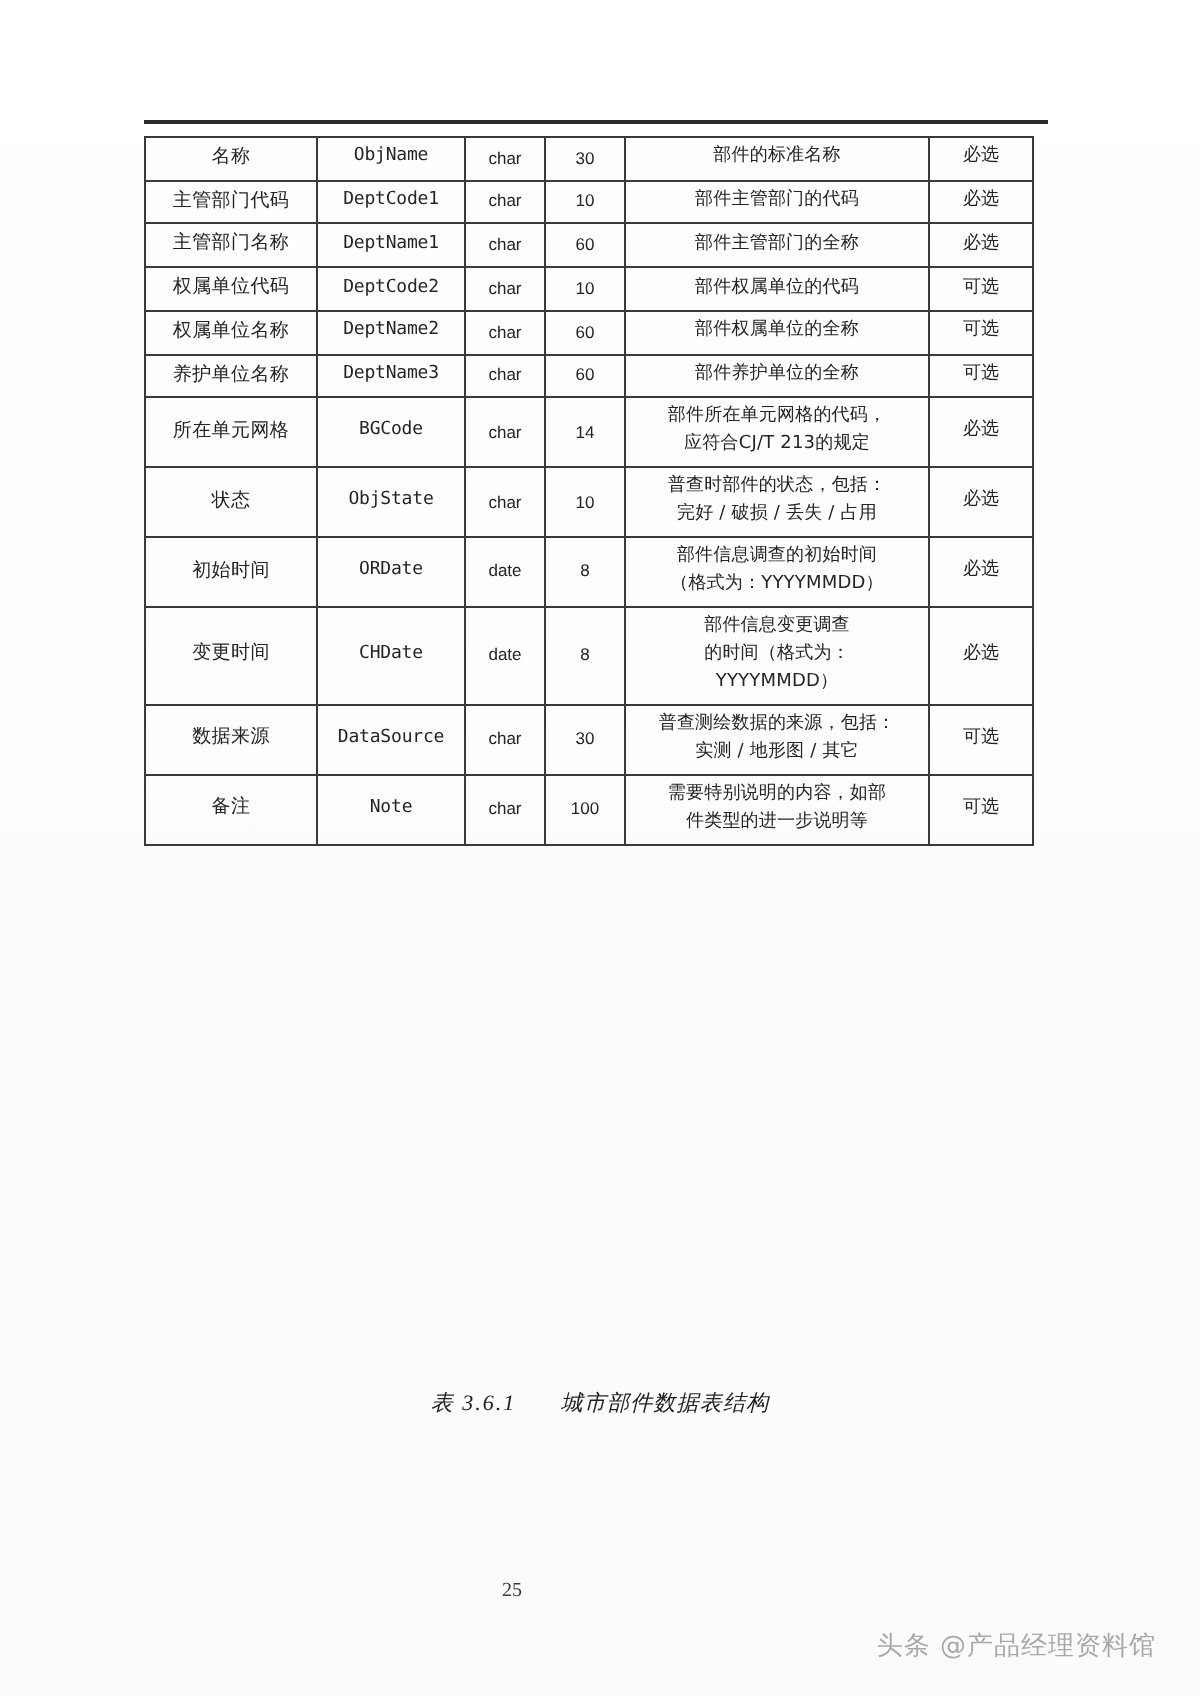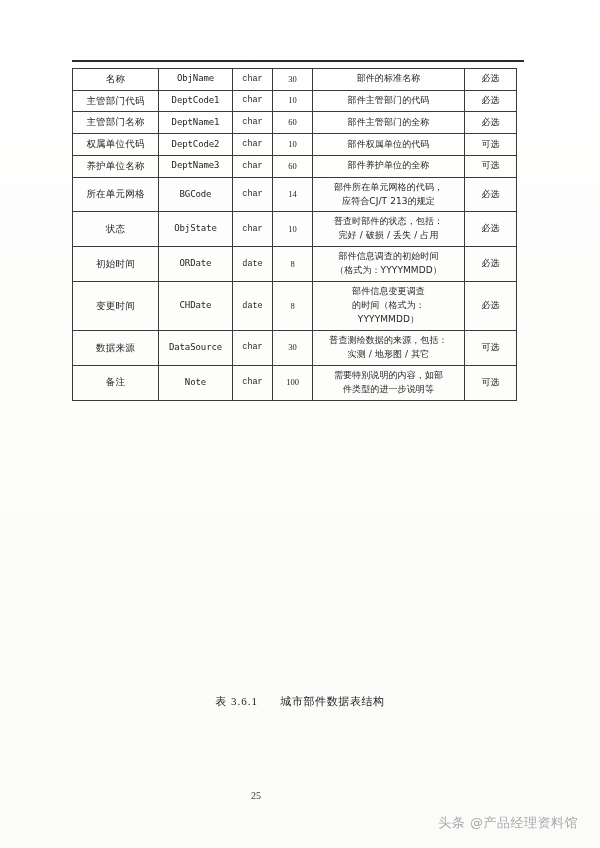--- a/index.html
+++ b/index.html
@@ -65,25 +65,25 @@
     letter-spacing: 0.2px;
     margin-top: 36px;
   }
   .cell-field {
     font-family: "DejaVu Sans Mono", "Liberation Mono", monospace;
     font-size: 9px;
     letter-spacing: -0.1px;
     color: #2a2a2a;
   }
   .cell-type {
-    font-family: Liberation Mono, monospace;
+    font-family: Liberation Sans, sans-serif;
     font-size: 8.5px;
   }
   .cell-len {
-    font-family: Liberation Serif, serif;
+    font-family: Liberation Sans, sans-serif;
     font-size: 8.5px;
   }
   .cell-desc {
     font-family: "DejaVu Sans", "Liberation Sans", sans-serif;
     font-size: 9px;
     line-height: 1.75;
     letter-spacing: 0.1px;
   }
   .cell-req {
     font-family: "DejaVu Sans", "Liberation Sans", sans-serif;
@@ -95,20 +95,21 @@
   .table-caption {
     position: absolute;
     left: 0;
     top: 694px;
     width: 600px;
     text-align: center;
     font-family: "DejaVu Sans", "Liberation Sans", sans-serif;
     font-size: 11px;
     color: #1e1e1e;
     letter-spacing: 0.6px;
+    font-style: italic;
   }
   .caption-num {
     font-family: "Liberation Serif", "DejaVu Serif", serif;
     letter-spacing: 1px;
   }
   .caption-gap { display: inline-block; width: 14px; }
 
   
   .page-number {
     position: absolute;
@@ -183,20 +184,30 @@
           <td class="cell-name">权属单位代码</td>
           <td class="cell-field">DeptCode2</td>
           <td class="cell-type">char</td>
           <td class="cell-len">10</td>
           <td class="cell-desc">
             <span class="desc-line">部件权属单位的代码</span>
           </td>
           <td class="cell-req">可选</td>
         </tr>
         <tr>
+          <td class="cell-name">权属单位名称</td>
+          <td class="cell-field">DeptName2</td>
+          <td class="cell-type">char</td>
+          <td class="cell-len">60</td>
+          <td class="cell-desc">
+            <span class="desc-line">部件权属单位的全称</span>
+          </td>
+          <td class="cell-req">可选</td>
+        </tr>
+        <tr>
           <td class="cell-name">养护单位名称</td>
           <td class="cell-field">DeptName3</td>
           <td class="cell-type">char</td>
           <td class="cell-len">60</td>
           <td class="cell-desc">
             <span class="desc-line">部件养护单位的全称</span>
           </td>
           <td class="cell-req">可选</td>
         </tr>
         <tr>

